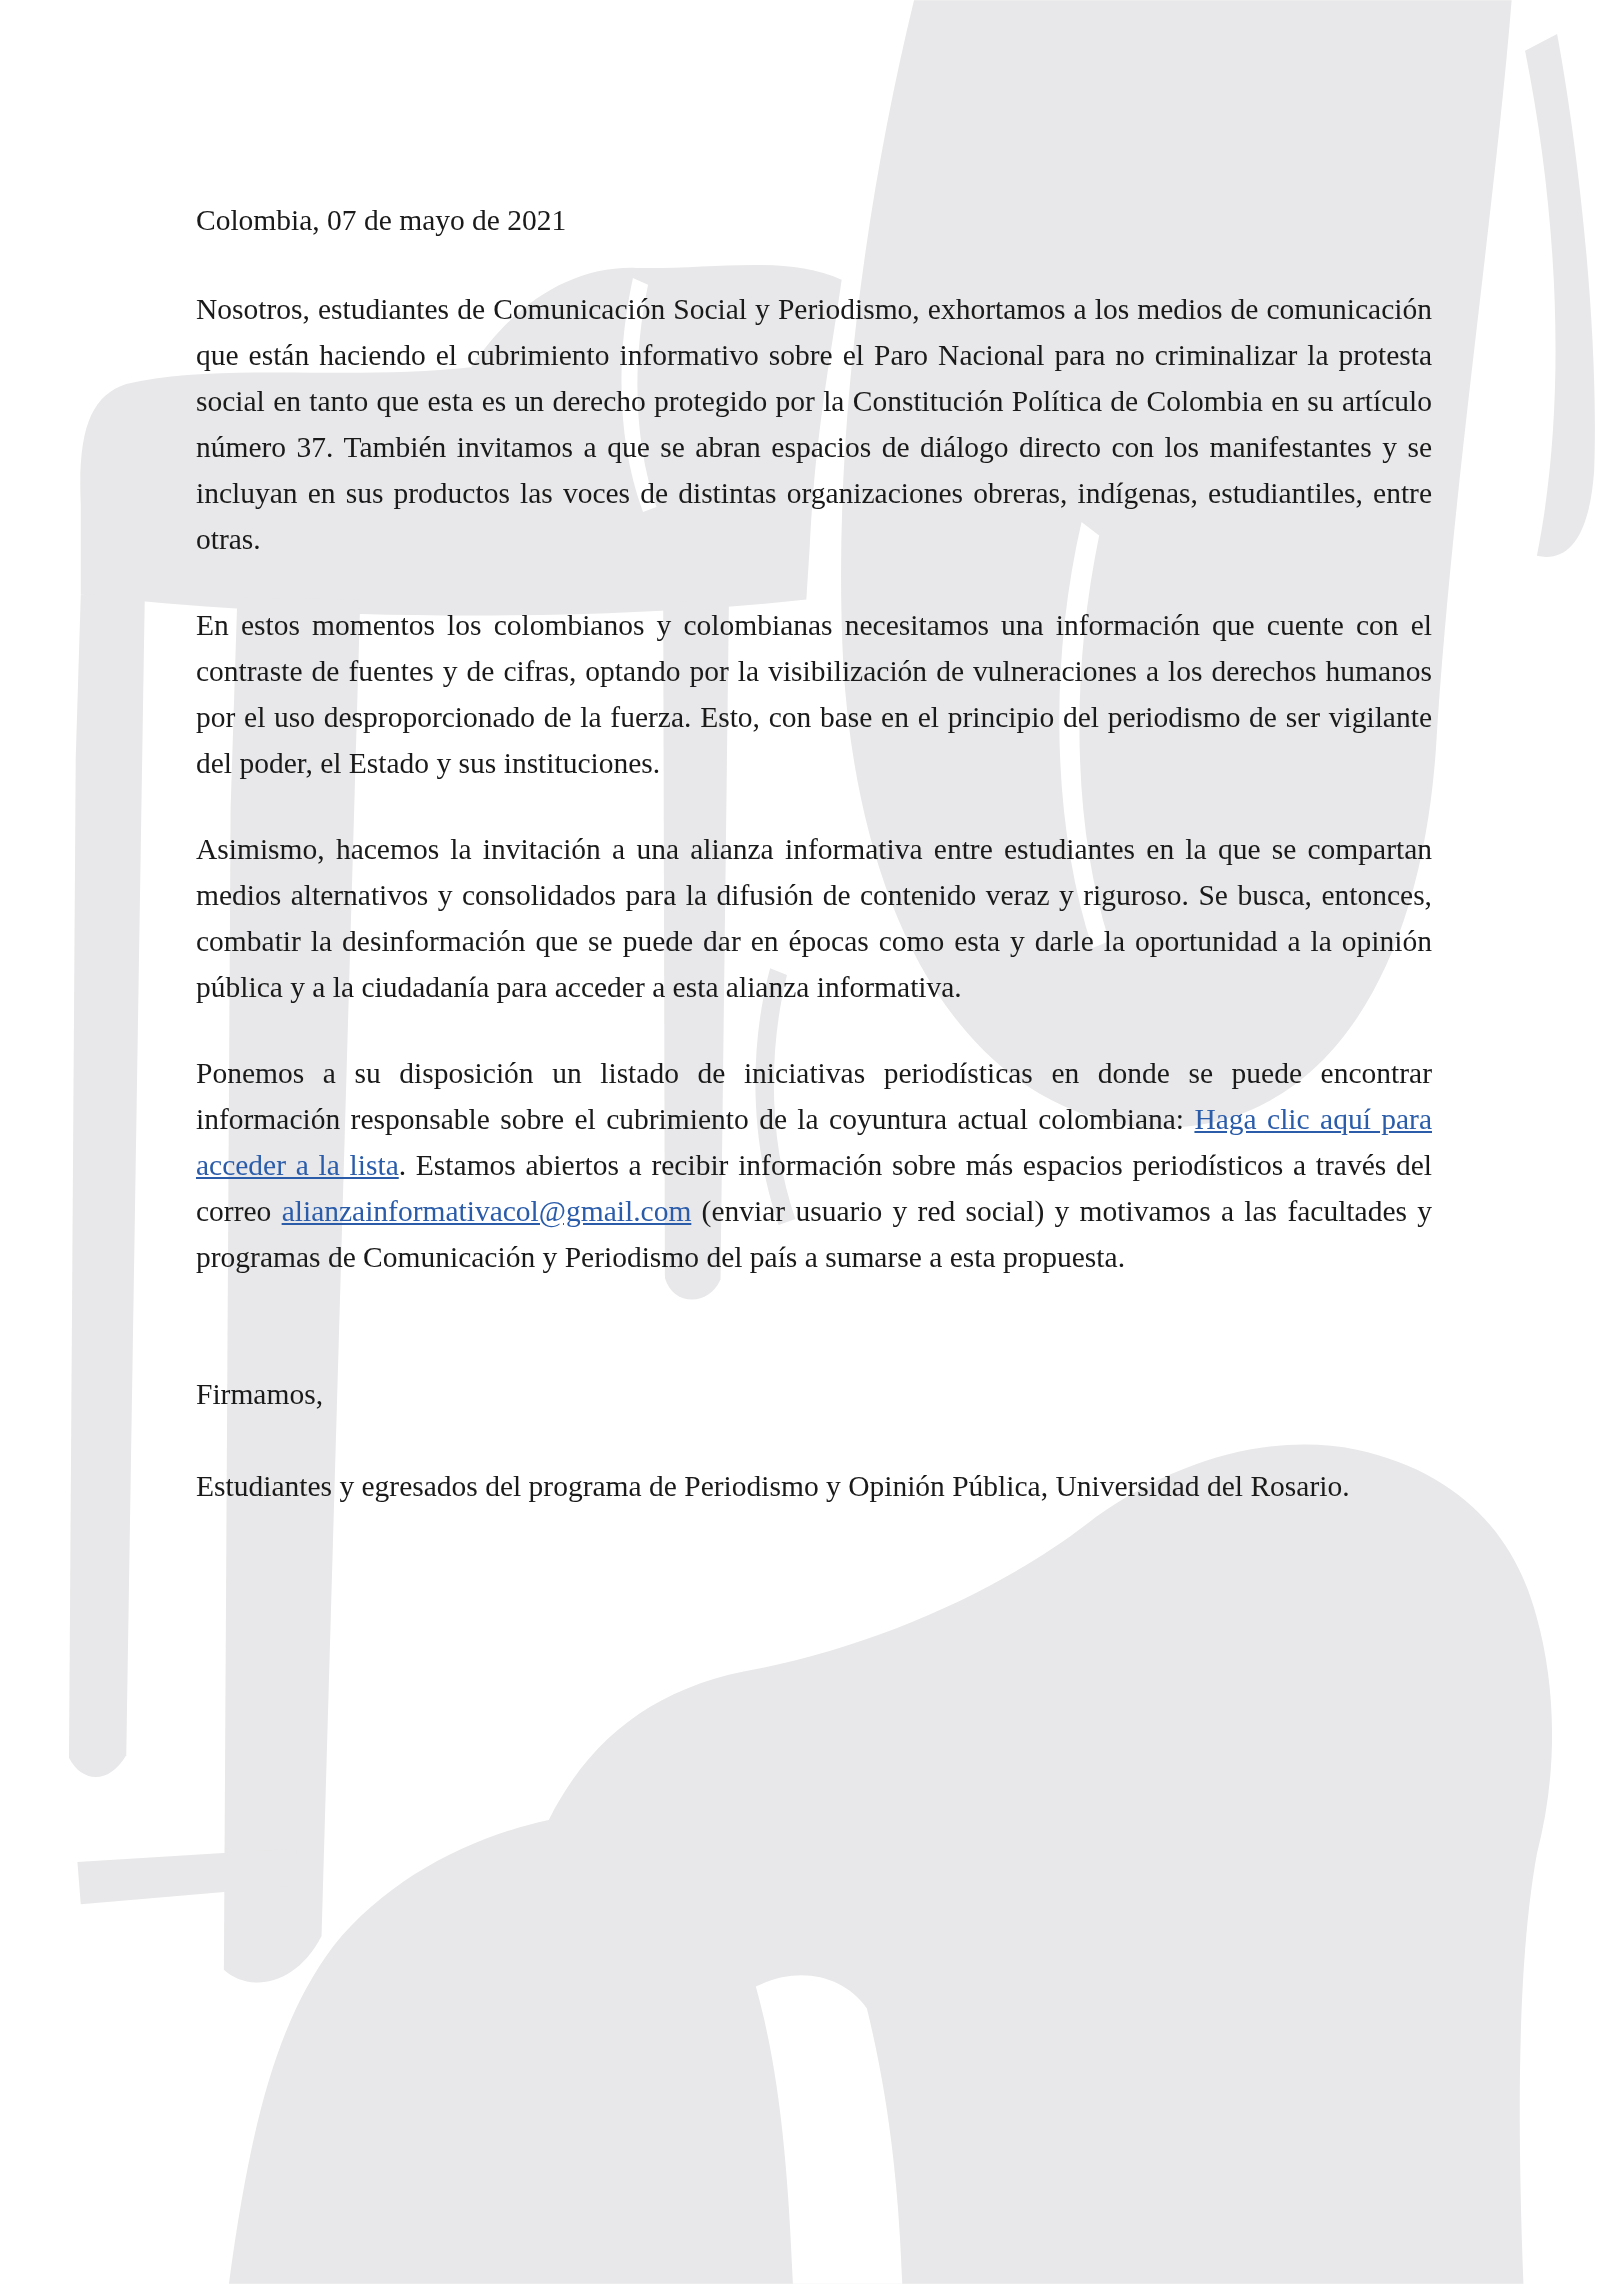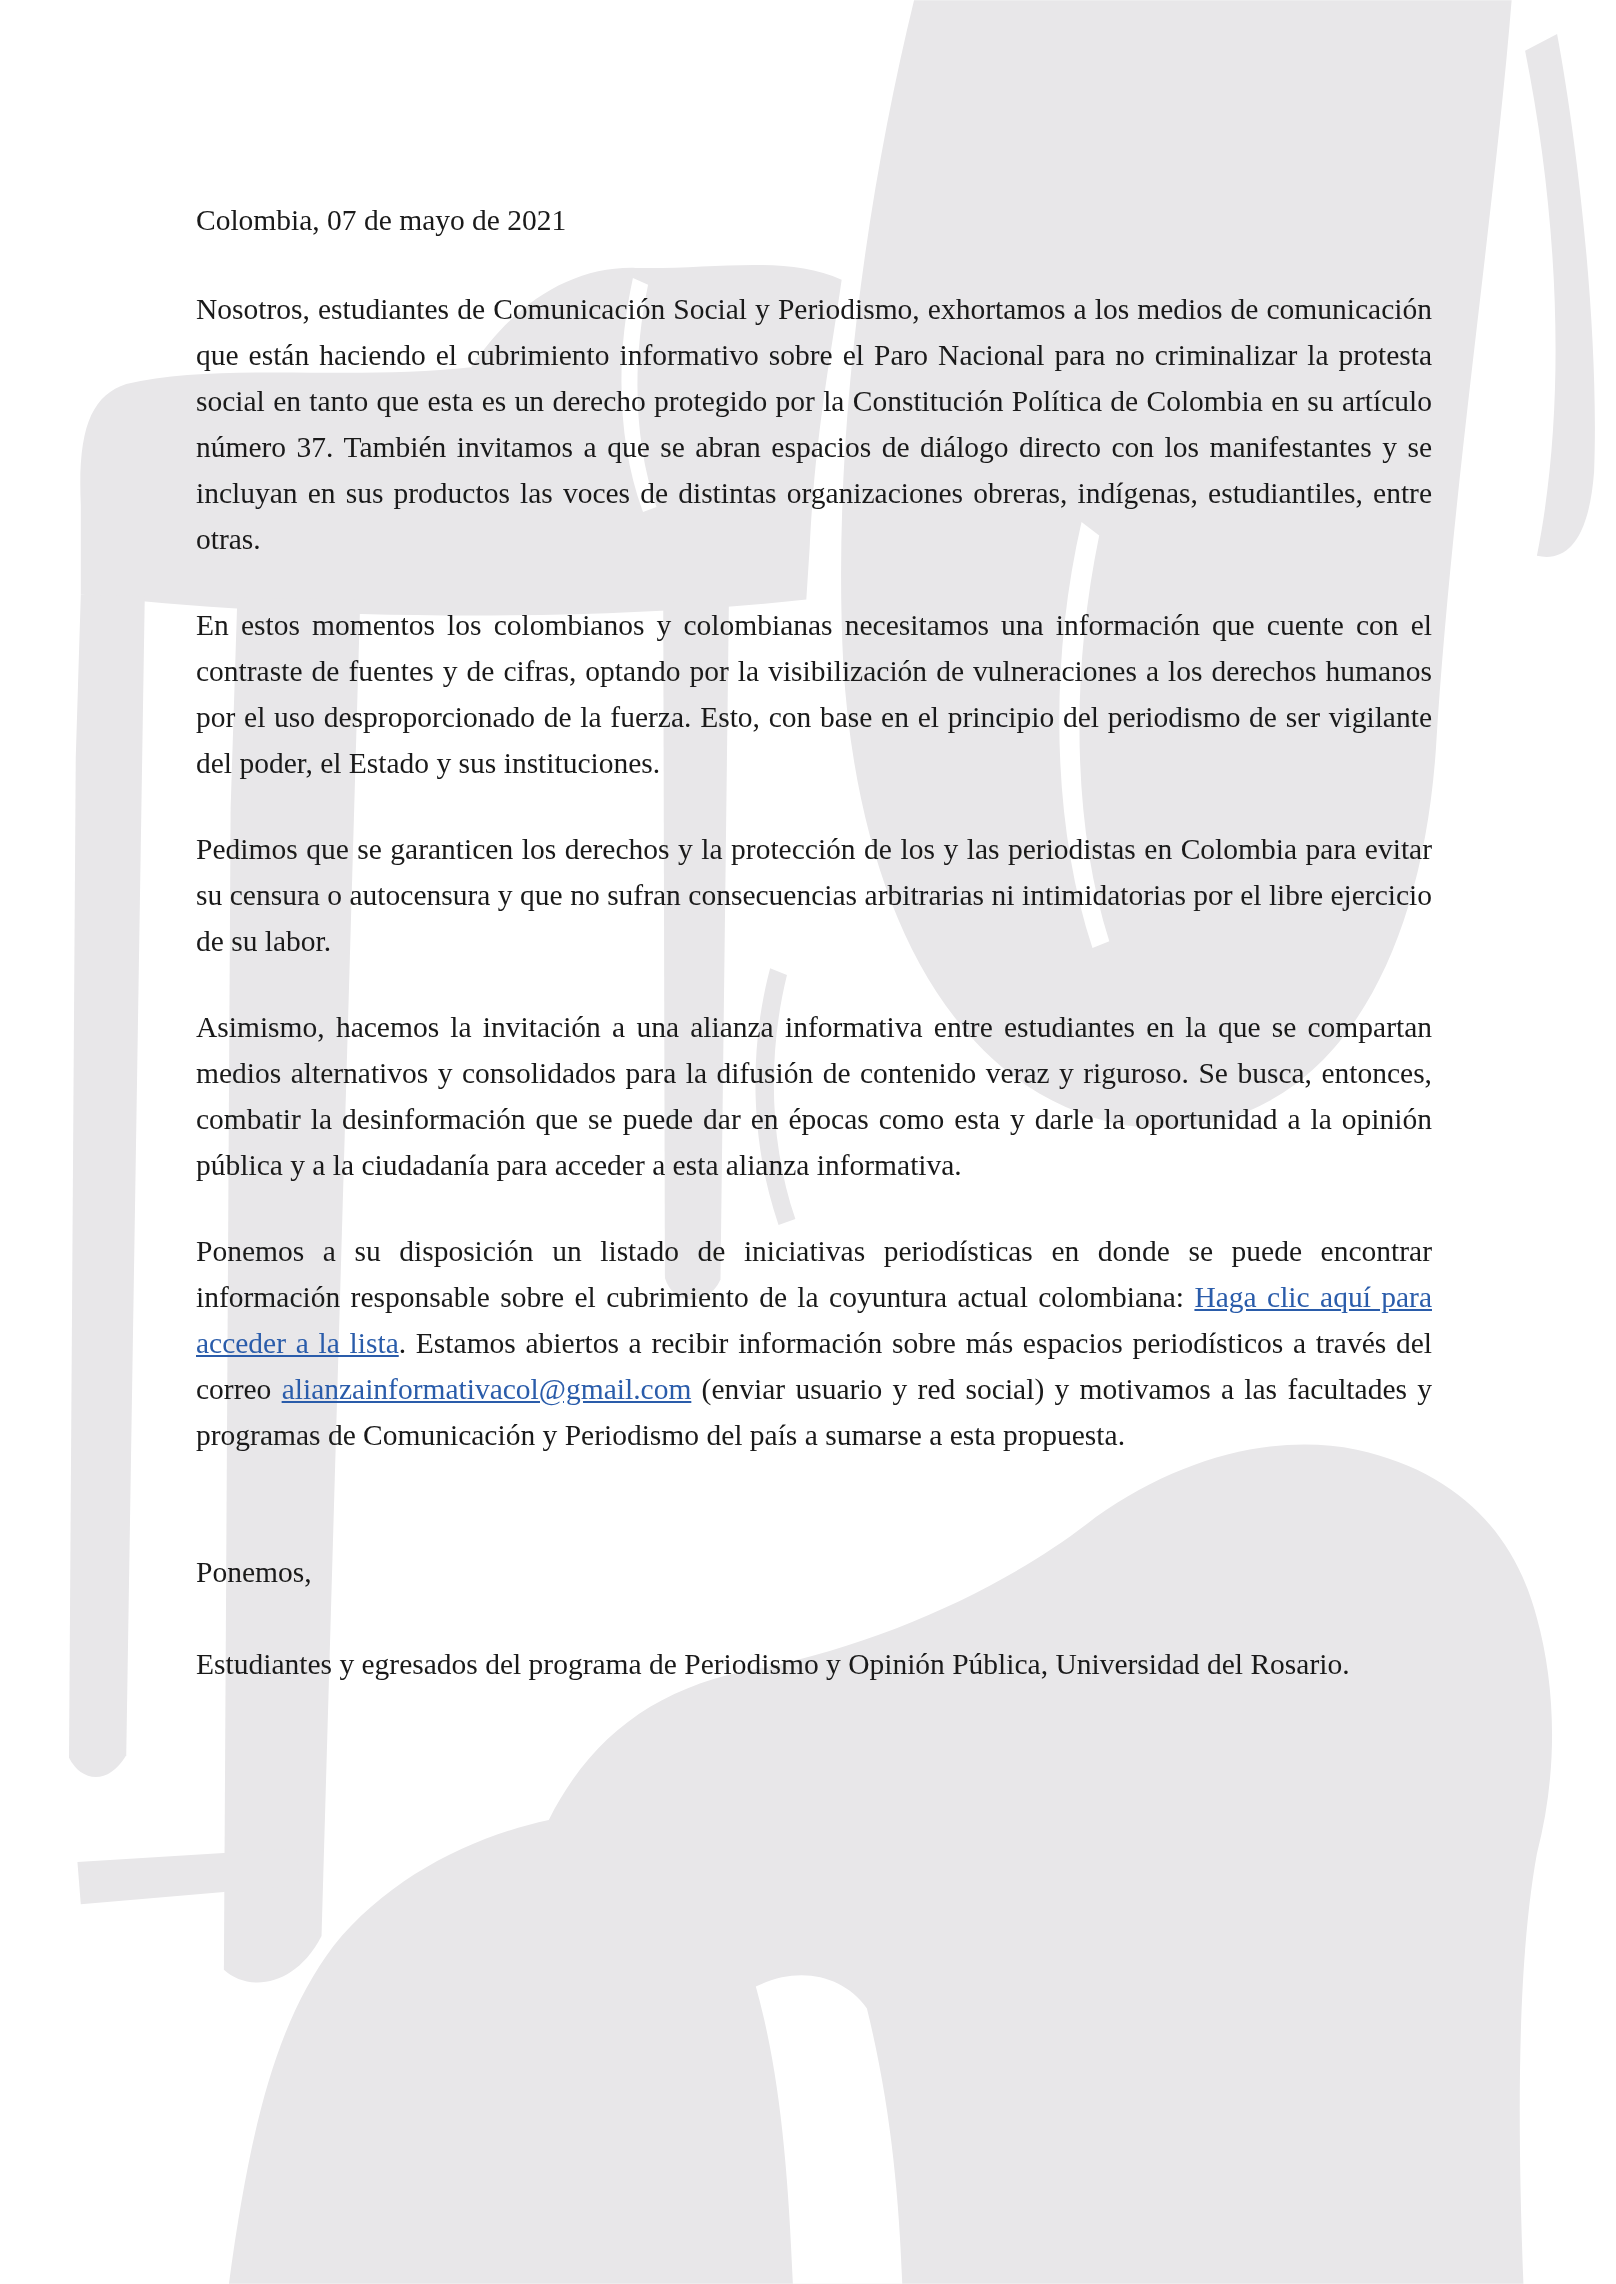--- a/index.html
+++ b/index.html
@@ -131,21 +131,20 @@
         C946 2336 1000 2344 1030 2386
         C1058 2500 1068 2606 1072 2713 Z"></path>
     </g>
   </svg>
 
   <div class="content">
     <p class="date-line">Colombia, 07 de mayo de 2021</p>
     <div id="paragraphs">
         <p class="body-par"><span>Nosotros, estudiantes de Comunicación Social y Periodismo, exhortamos a los medios de comunicación que están haciendo el cubrimiento informativo sobre  el Paro Nacional para no criminalizar la protesta social en tanto que esta es un derecho protegido por la Constitución Política de Colombia en su artículo número 37. También invitamos a que se abran espacios de diálogo directo con los manifestantes y se incluyan en sus productos las voces de distintas organizaciones obreras, indígenas, estudiantiles, entre otras.</span></p>
         <p class="body-par"><span>En estos momentos los colombianos y colombianas necesitamos una información que cuente con el contraste de fuentes y de cifras, optando por la visibilización de vulneraciones a los derechos humanos por el uso desproporcionado de la fuerza. Esto, con base en el principio del periodismo de ser vigilante del poder, el Estado y sus instituciones.</span></p>
-        <p class="body-par"><span>Pedimos que se garanticen los derechos y la protección de los y las periodistas en Colombia para evitar su censura o autocensura y que no sufran consecuencias arbitrarias ni intimidatorias por el libre ejercicio de su labor.</span></p>
         <p class="body-par"><span>Asimismo, hacemos la invitación a una alianza informativa entre estudiantes en la que se compartan medios alternativos y consolidados para la difusión de contenido veraz y riguroso. Se busca, entonces, combatir la desinformación que se puede dar en épocas como esta y darle la oportunidad a la opinión pública y a la ciudadanía para acceder a esta alianza informativa.</span></p>
         <p class="body-par"><span>Ponemos a su disposición un listado de iniciativas periodísticas en donde se puede encontrar información responsable sobre el cubrimiento de la coyuntura actual colombiana: </span><a class="doc-link">Haga clic aquí para acceder a la lista</a><span>. Estamos abiertos a recibir información sobre más espacios periodísticos a través del correo </span><a class="doc-link">alianzainformativacol@gmail.com</a><span> (enviar usuario y red social) y motivamos a las facultades y programas de Comunicación y Periodismo del país a sumarse a esta propuesta.</span></p>
       </div>
-    <p class="closing-line">Ponemos,</p>
+    <p class="closing-line">Firmamos,</p>
     <p class="signature-line">Estudiantes y egresados del programa de Periodismo y Opinión Pública, Universidad del Rosario.</p>
   </div>
 </div>
 
 
 </body></html>

